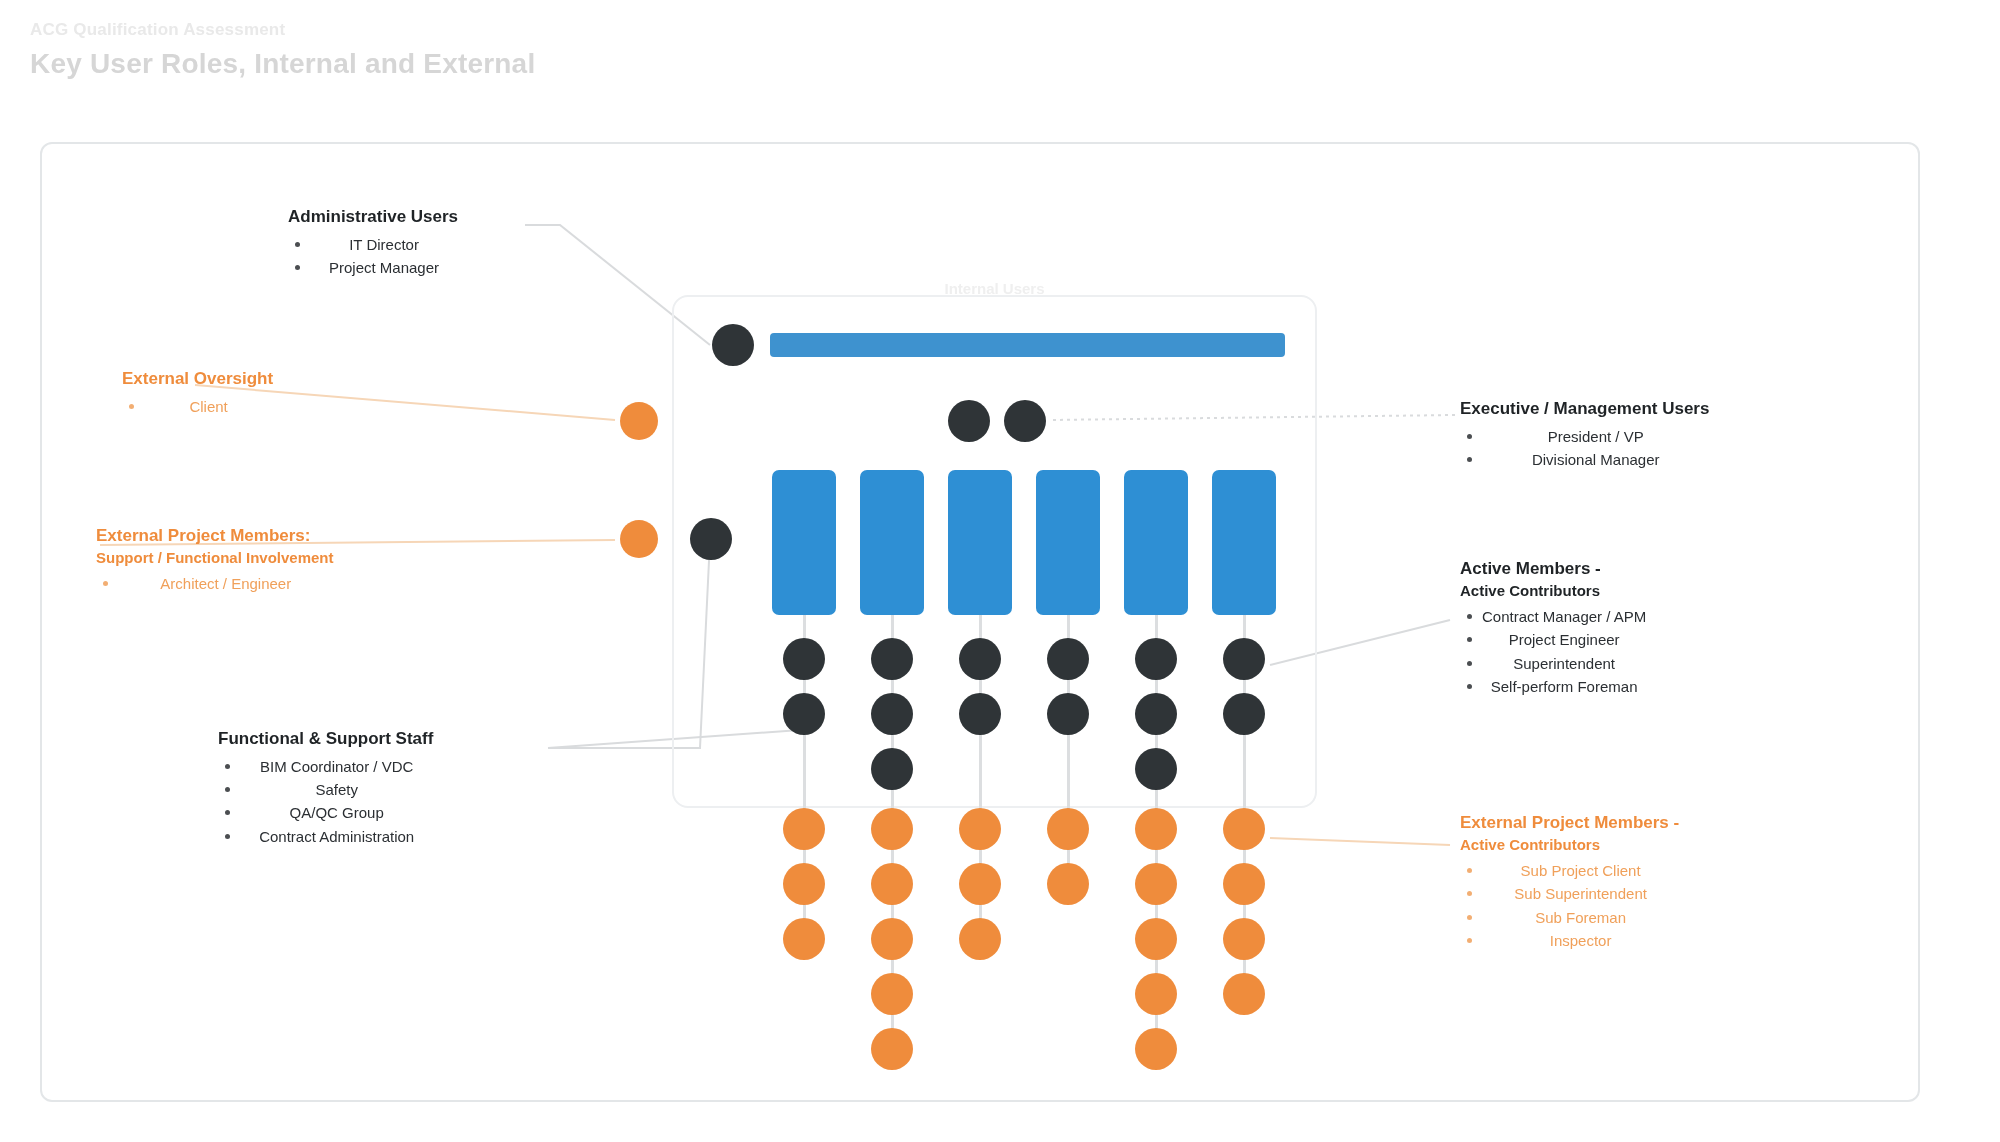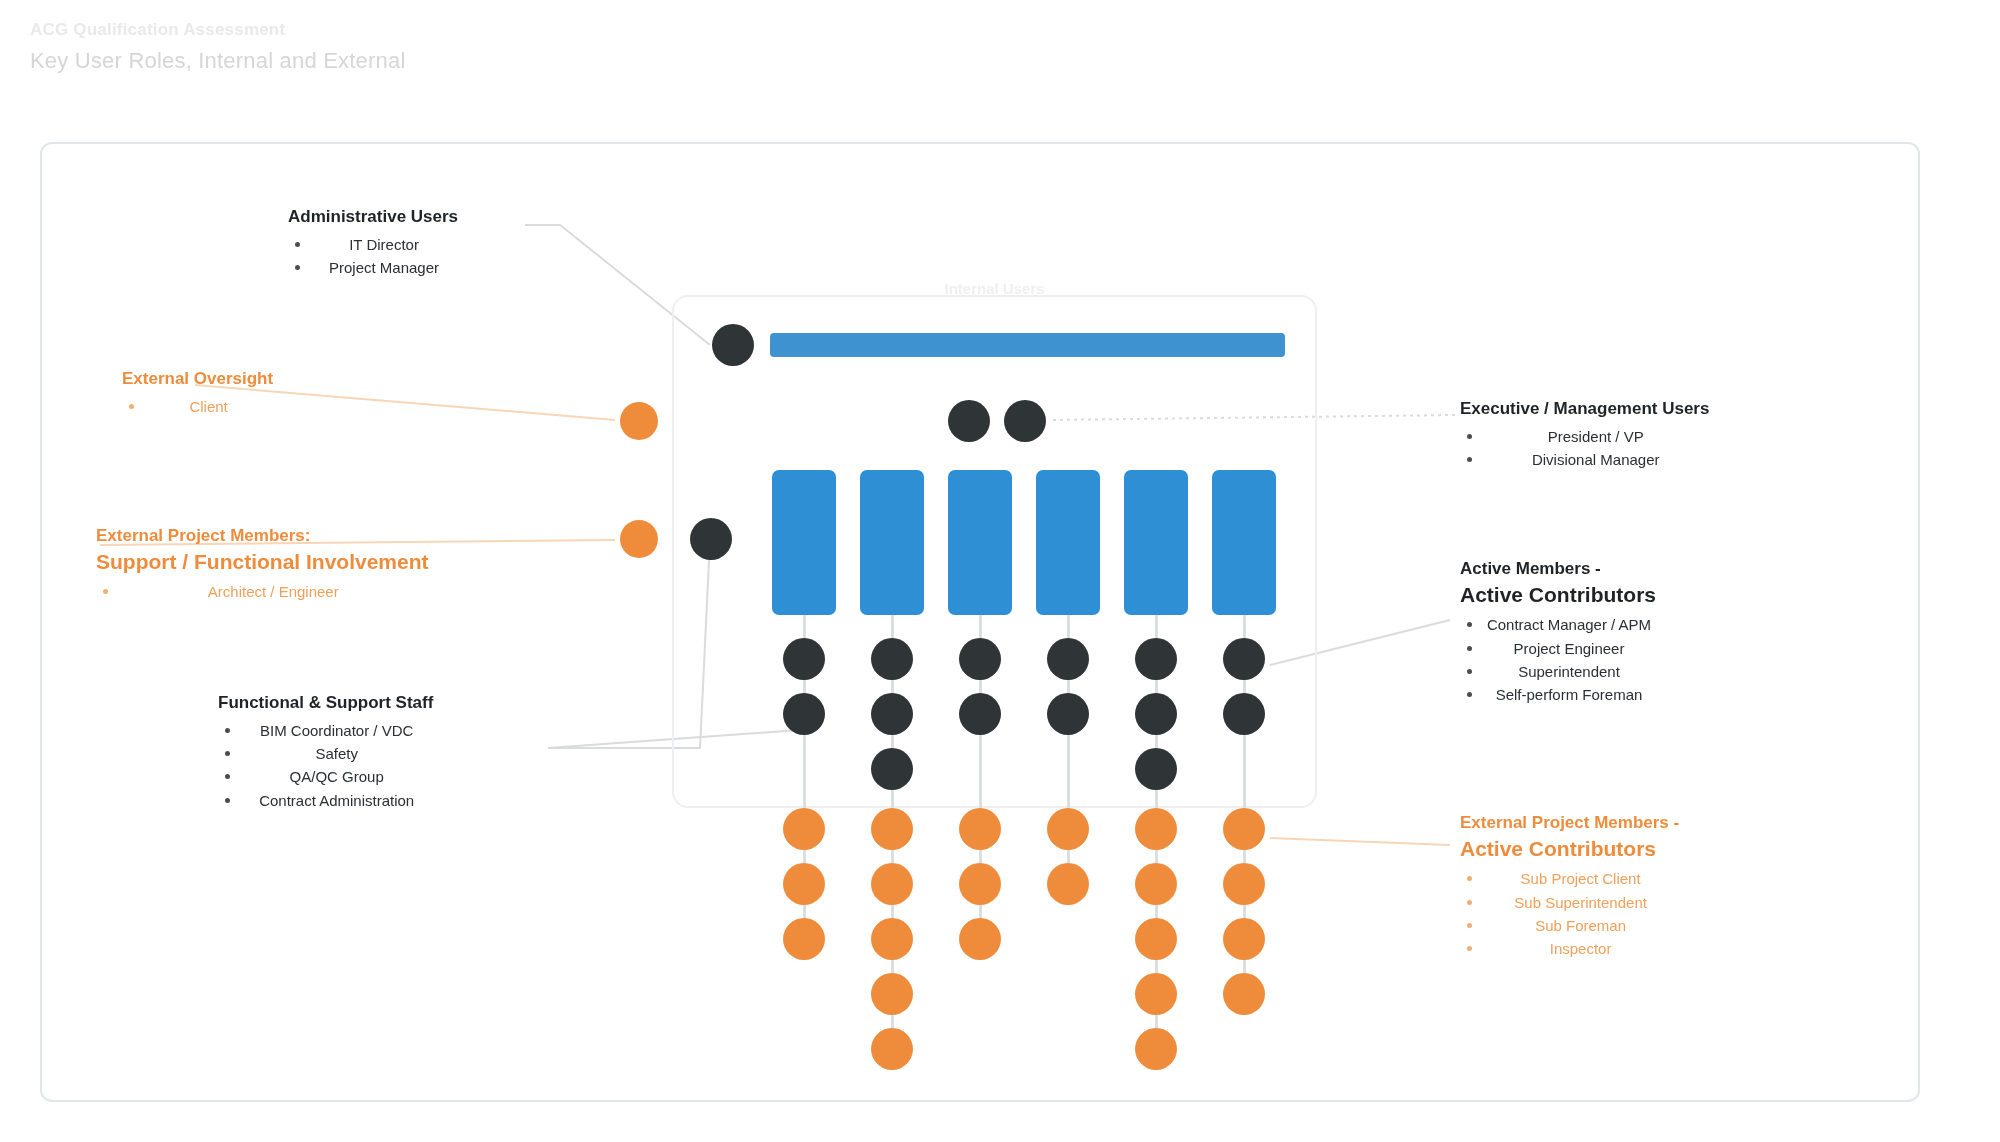--- a/index.html
+++ b/index.html
@@ -11,21 +11,21 @@
     overflow:hidden;
     position:relative;
   }
   .eyebrow{
     position:absolute;left:30px;top:20px;
     font-size:17px;font-weight:700;color:#e9e9e9;letter-spacing:.2px;
     white-space:nowrap;
   }
   .page-title{
     position:absolute;left:30px;top:48px;
-    font-size:22px;font-weight:400;color:#d6d6d6;letter-spacing:.2px;
+    font-size:28px;font-weight:700;color:#d6d6d6;letter-spacing:.2px;
     white-space:nowrap;
   }
   .canvas{
     position:absolute;left:40px;top:142px;
     width:1880px;height:960px;
     border:2px solid #e3e6e8;border-radius:12px;
     background:#fff;
     box-sizing:border-box;
   }
   svg.lines{position:absolute;left:0;top:0;width:2000px;height:1142px;}
@@ -51,21 +51,21 @@
     position:absolute;width:42px;height:42px;border-radius:50%;
   }
   .dot.dark{background:#2f3437;}
   .dot.orange{background:#ef8c3c;}
   .dot.small{width:38px;height:38px;}
 
   .stem{position:absolute;width:3px;background:#dcdee0;}
 
   .note{position:absolute;}
   .note .hd{font-size:17px;font-weight:700;line-height:1.35;white-space:nowrap;}
-  .note .hd2{font-size:21px;font-weight:700;line-height:1.35;white-space:nowrap;}
+  .note .hd2{font-size:15px;font-weight:700;line-height:1.35;white-space:nowrap;}
   .note ul{margin:4px 0 0 0;padding:0;list-style:none;text-align:center;}
   .note li{font-size:15px;line-height:1.55;white-space:nowrap;padding-left:22px;position:relative;}
   .note li:before{content:"";position:absolute;left:7px;top:9px;width:5px;height:5px;border-radius:50%;background:currentColor;opacity:.85;}
   .note.dark{color:#2b2f33;}
   .note.dark .hd,.note.dark .hd2{color:#1f2326;}
   .note.orange{color:#f0a05a;}
   .note.orange .hd,.note.orange .hd2{color:#ef8c3c;}
 </style>
 </head>
 <body>
@@ -174,21 +174,21 @@
 </div>
 
 <div class="note orange" style="left:96px;top:525px;">
   <div class="hd">External Project Members:</div>
   <div class="hd2">Support / Functional Involvement</div>
   <ul>
     <li>Architect / Engineer</li>
   </ul>
 </div>
 
-<div class="note dark" style="left:218px;top:692px;">
+<div class="note dark" style="left:218px;top:728px;">
   <div class="hd">Functional &amp; Support Staff</div>
   <ul>
     <li>BIM Coordinator / VDC</li>
     <li>Safety</li>
     <li>QA/QC Group</li>
     <li>Contract Administration</li>
   </ul>
 </div>
 
 <div class="note dark" style="left:1460px;top:398px;">

